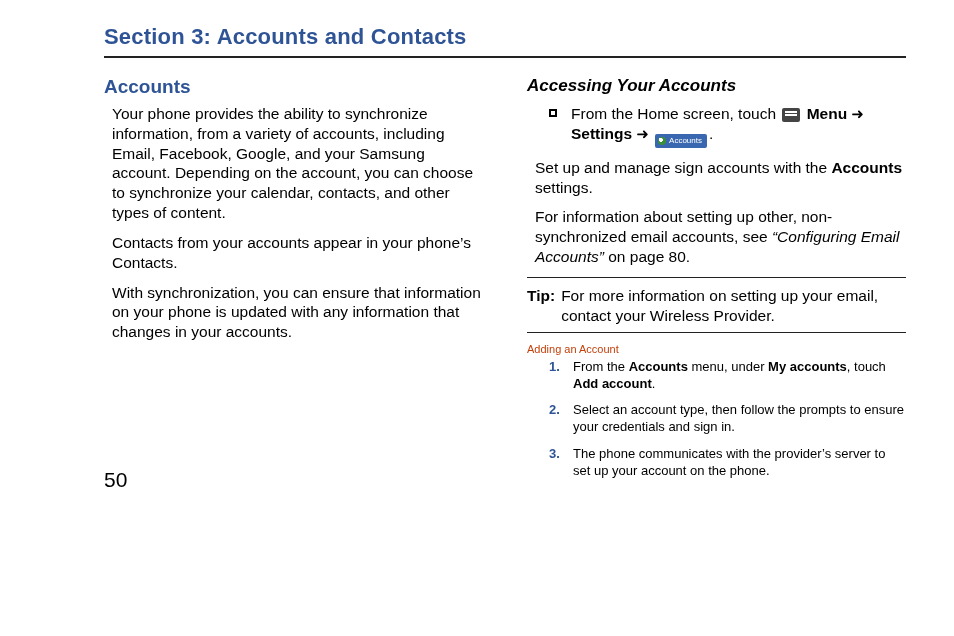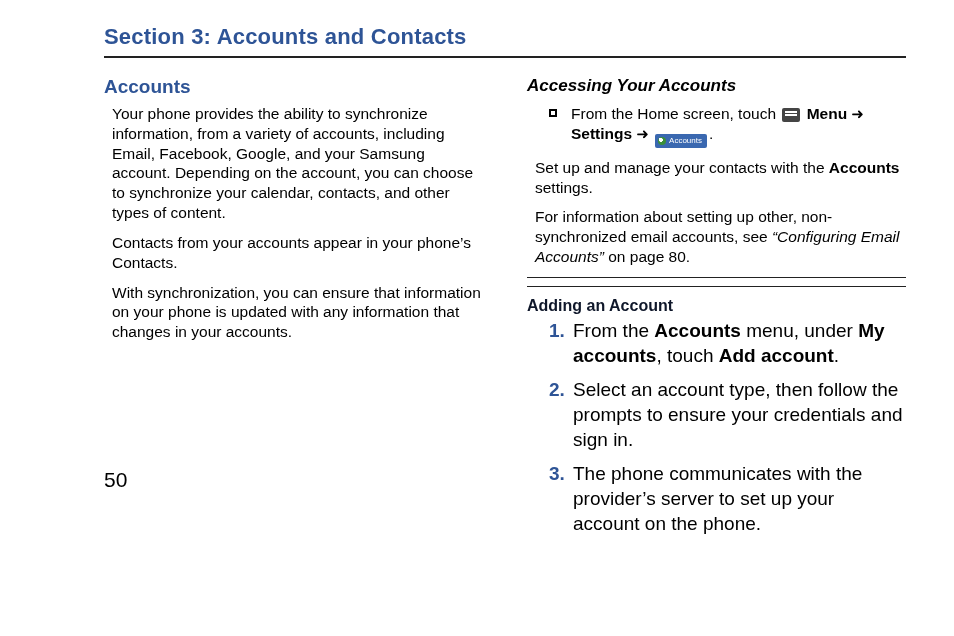--- a/index.html
+++ b/index.html
@@ -54,23 +54,23 @@
   .h3-italic {
     font-family: Arial, sans-serif;
     font-weight: 900;
     font-style: italic;
     font-size: 17px;
     color: #000000;
     margin: 0 0 6px 0;
   }
   .h3-small {
     font-family: "Arial Black", Arial, sans-serif;
-    font-weight: 700;
-    font-size: 16px;
-    color: #0f172a;
+    font-weight: 400;
+    font-size: 11px;
+    color: #c2410c;
     margin: 10px 0 4px 0;
   }
   p.body {
     margin: 0 0 10px 8px;
     font-size: 15.5px;
     line-height: 1.28;
     font-family: "Helvetica Neue", Arial, sans-serif;
     font-stretch: condensed;
   }
   .col2 p.body { margin-left: 8px; }
@@ -139,21 +139,21 @@
   ol.steps {
     list-style: none;
     padding: 0 0 0 22px;
     margin: 0;
     counter-reset: step;
   }
   ol.steps > li {
     counter-increment: step;
     position: relative;
     padding-left: 24px;
-    font-size: 19px;
+    font-size: 13px;
     line-height: 1.3;
     margin-bottom: 10px;
   }
   ol.steps > li::before {
     content: counter(step) ".";
     position: absolute;
     left: 0;
     font-weight: bold;
     color: #2e5496;
     font-family: "Arial Black", Arial, sans-serif;
@@ -184,27 +184,31 @@
       <h3 class="h3-italic">Accessing Your Accounts</h3>
       <div class="bullet-row">
         <span class="bullet"></span>
         <span class="bullet-body">
           <span>From the Home screen, touch </span><span class="menu-icon"></span>
           <b>Menu</b><span class="arrow"> ➜ </span><b>Settings</b><span class="arrow"> ➜ </span><span class="accounts-chip">Accounts</span><span>.</span>
         </span>
       </div>
 
       <p class="body">
-        <span>Set up and manage your contacts with the </span><b>Accounts</b><span> settings.</span>
+        <span>Set up and manage sign accounts with the </span><b>Accounts</b><span> settings.</span>
       </p>
       <p class="body">
         <span>For information about setting up other, non-synchronized email accounts, see </span><span class="xref">“Configuring Email Accounts”</span><span> on page 80.</span>
       </p>
 
       <hr class="thin-rule">
+      <div class="tip-block">
+        <span class="tip-label">Tip:</span>
+        <span>For more information on setting up your email, contact your Wireless Provider.</span>
+      </div>
       <hr class="thin-rule">
 
       <h4 class="h3-small">Adding an Account</h4>
       <ol class="steps">
         <li>
           <span>From the </span><b>Accounts</b><span> menu, under </span><b>My accounts</b><span>, touch </span><b>Add account</b><span>.</span>
         </li>
         <li>Select an account type, then follow the prompts to ensure your credentials and sign in.</li>
         <li>The phone communicates with the provider’s server to set up your account on the phone.</li>
       </ol>

